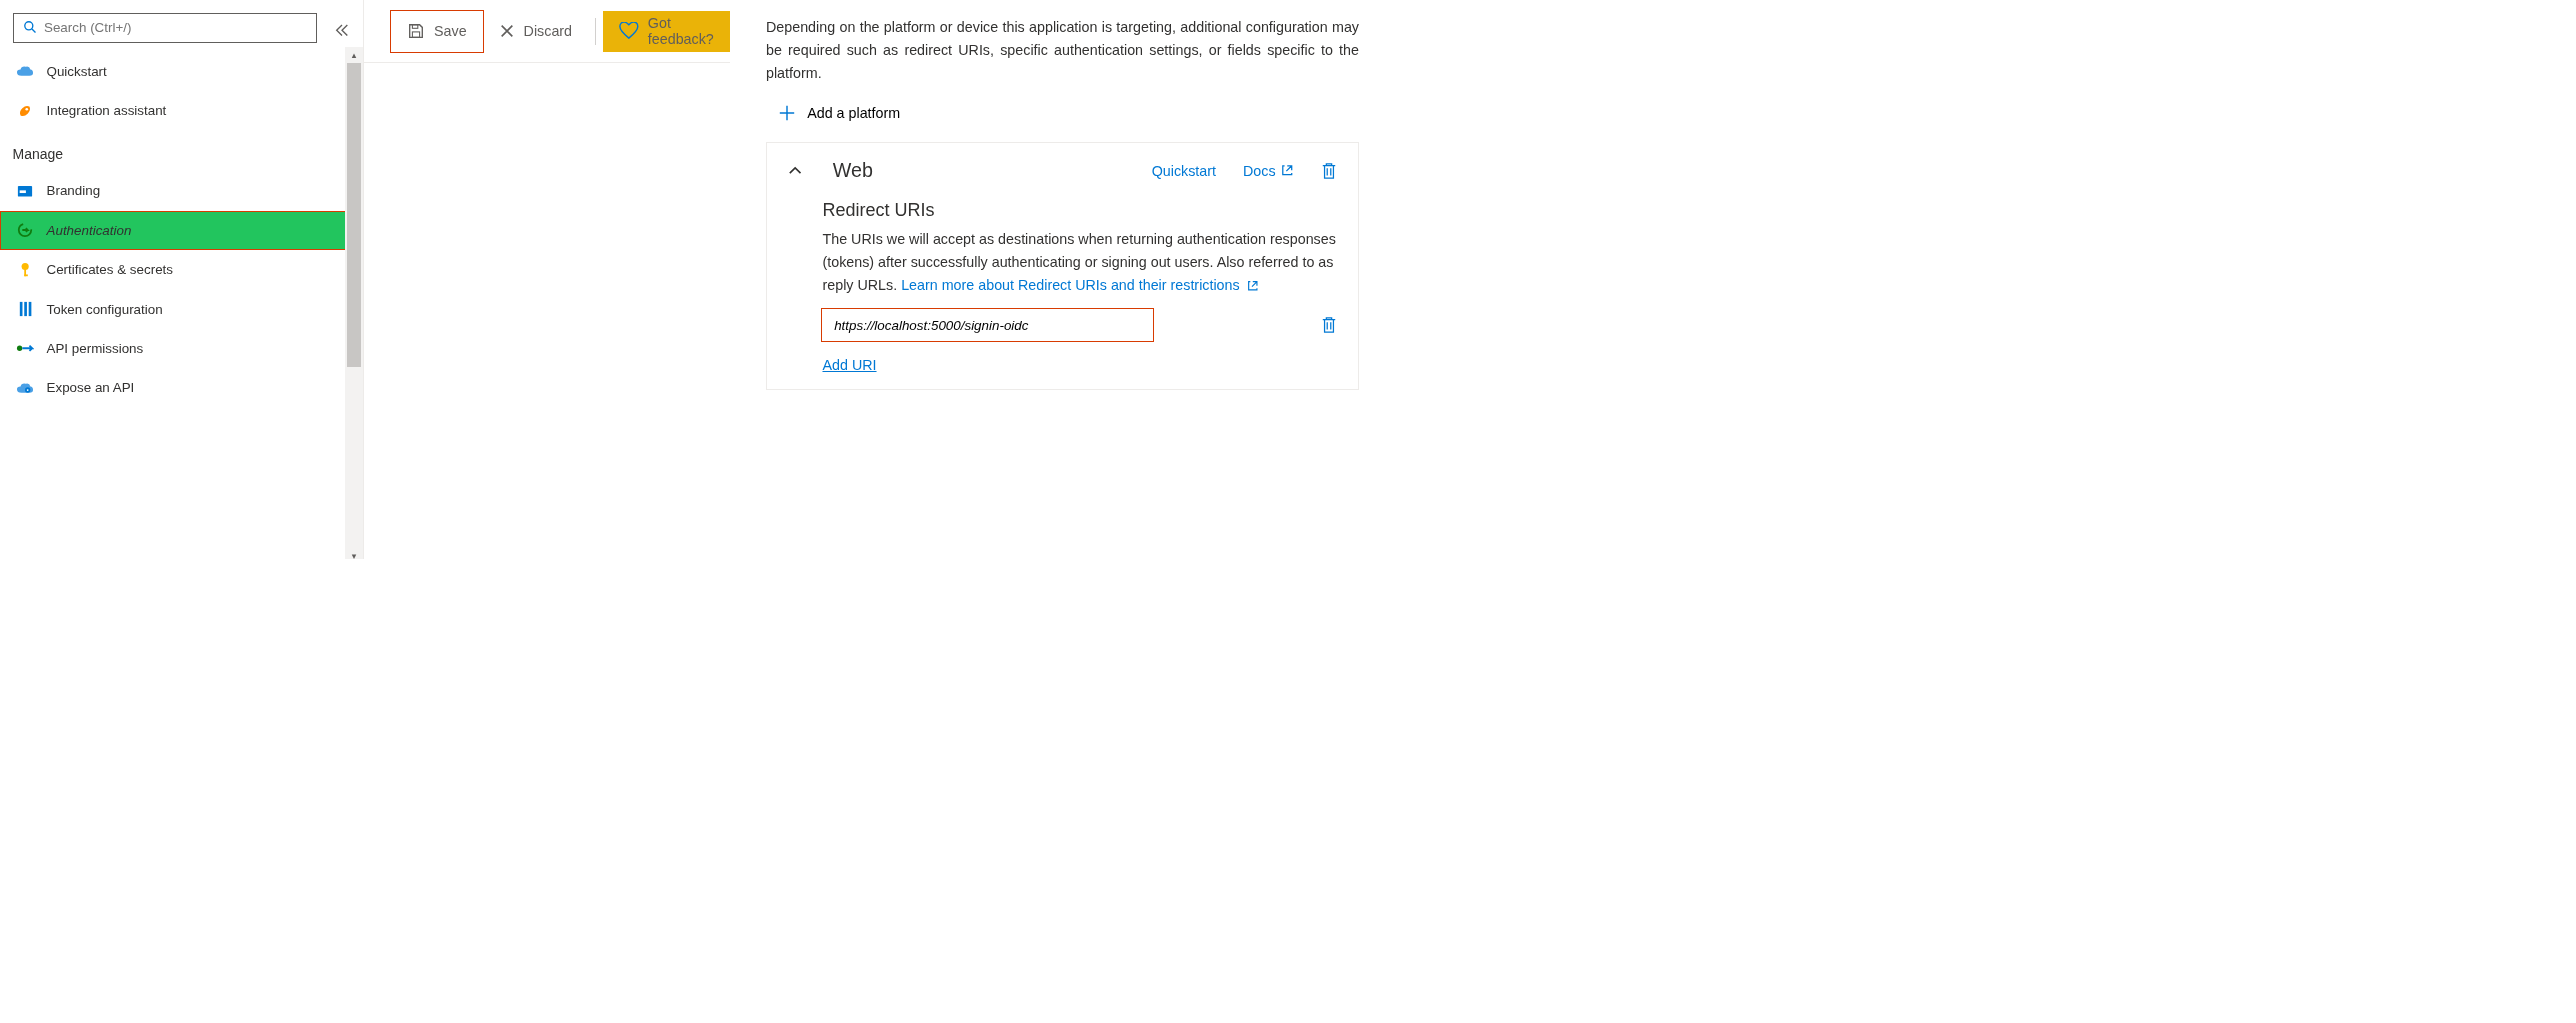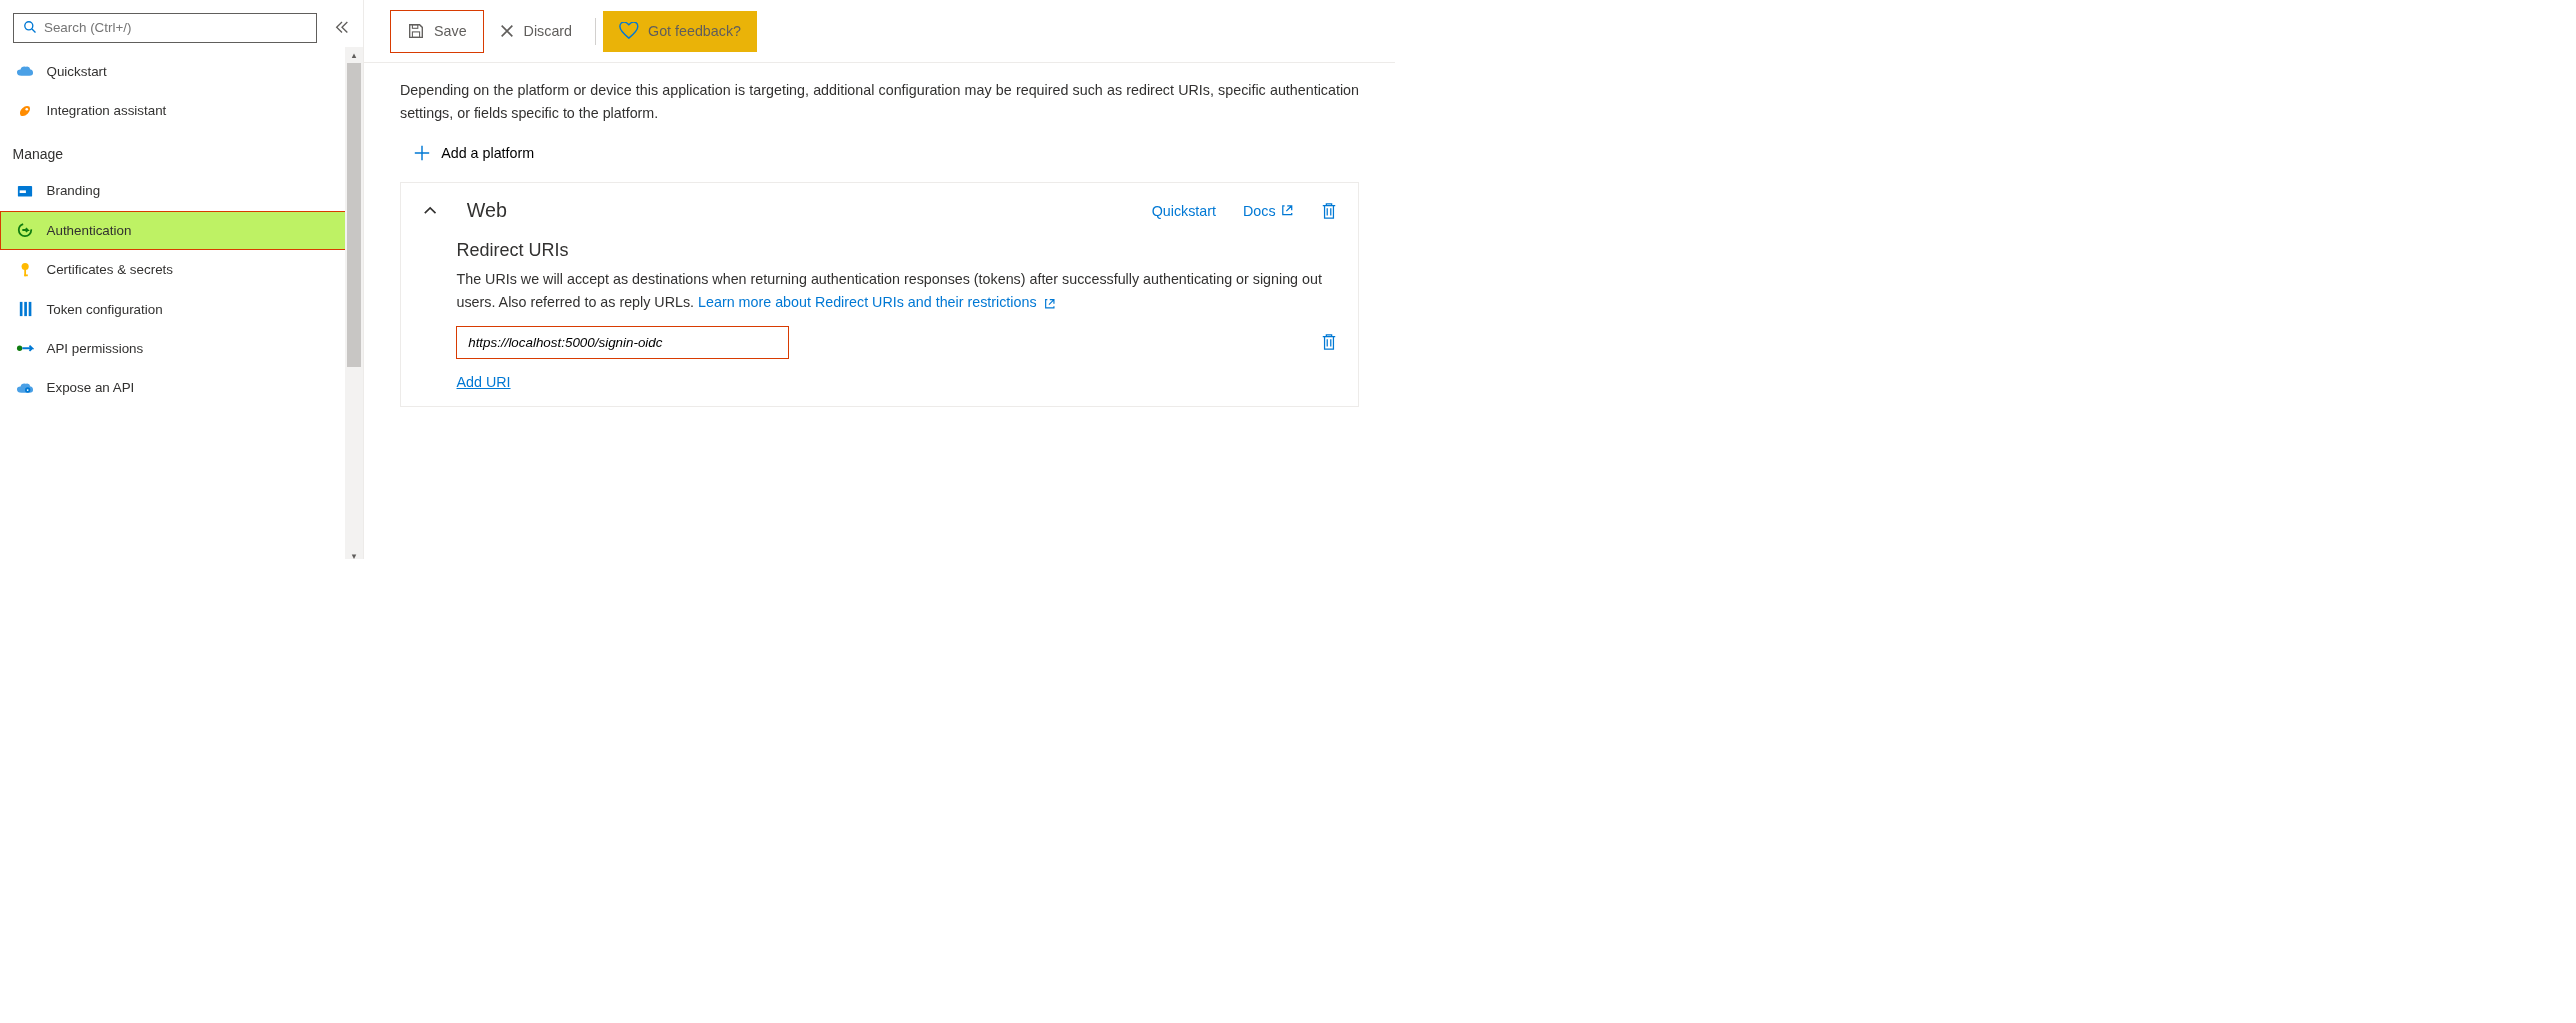--- a/index.html
+++ b/index.html
@@ -1,39 +1,39 @@
 <!DOCTYPE html>
 <html style="font-size:14.3px"><head>
 <meta charset="utf-8">
 <style>
   * { box-sizing: border-box; margin: 0; padding: 0; font-family: "Segoe UI", -apple-system, sans-serif; }
   body { background: #fff; color: #323130; font-size: 12.5px; }
   .root { display: flex; height: 559px; width: 1395px; position: relative; }
 
   
   .sidebar { width: 363px; display: flex; flex-direction: column; position: relative; }
-  .search-row { display:flex; align-items:center; padding: 12.5px 9px 9px 12.5px; gap:12.5px; }
+  .search-row { display:flex; align-items:flex-end; padding: 12.5px 9px 9px 12.5px; gap:12.5px; }
   .search-box { flex:1; display:flex; align-items:center; border:0.9px solid #605e5c; height:30px; padding:0 9px; gap:7.2px; }
   .search-box input { border:none; outline:none; font-size:13.4px; flex:1; color:#323130; }
   .collapse-btn { width:25px; height:25px; display:flex; align-items:center; justify-content:center; cursor:pointer; }
 
   .scroll-col { flex:1; overflow-y:auto; position:relative; }
   .nav-item { display:flex; align-items:center; padding: 10.7px 12.5px 10.7px 16px; gap:12.5px; cursor:pointer; font-size:13.4px; }
   .nav-item .icon { width:18px; height:18px; display:flex; align-items:center; justify-content:center; }
-  .nav-item.selected { background:#bef264; }
+  .nav-item.selected { background:#22c55e;font-style:italic; }
   .section-header { padding: 16px 12.5px 9px 12.5px; font-size:14px; font-weight:400; color:#323130; }
   .red-box { outline:1.8px solid #d83b01; outline-offset:-1.8px; }
 
   
   .fake-scrollbar { position:absolute; right:0; top:63px; bottom:10.7px; width:18px; background:#f3f2f1; }
   .fake-thumb { position:absolute; left:1.8px; right:1.8px; top:0; height:304px; background:#c8c6c4; }
   .scroll-arrow { position:absolute; left:0; right:0; height:16px; background:#f3f2f1; display:flex; align-items:center; justify-content:center; font-size:9px; color:#605e5c; }
 
   
-  .main { flex:1; display:flex; flex-direction:column; border-left:0.9px solid #edebe9; }
+  .main { flex:1; display:flex; border-left:0.9px solid #edebe9; }
   .cmdbar { display:flex; align-items:center; border-bottom:0.9px solid #edebe9; height:63px; padding-left:27px; }
   .cmd-btn { display:flex; align-items:center; gap:9px; padding:0 16px; height:41px; font-size:14.3px; color:#605e5c; cursor:pointer; }
   .cmd-btn.feedback { background:#eab308; }
   .cmd-sep { width:0.9px; height:27px; background:#d2d0ce; margin:0 7.2px; }
 
   .content { padding: 16px 36px 18px 36px; overflow:auto; }
   .desc { font-size:14.3px; color:#323130; line-height:1.6; text-align:justify; }
   .add-platform { display:flex; align-items:center; gap:10.7px; margin:19.7px 0 19.7px 12.5px; cursor:pointer; color:#000000; font-size:14.3px; }
   .plus { color:#0078d4; font-size:19.7px; font-weight:300; }
 

